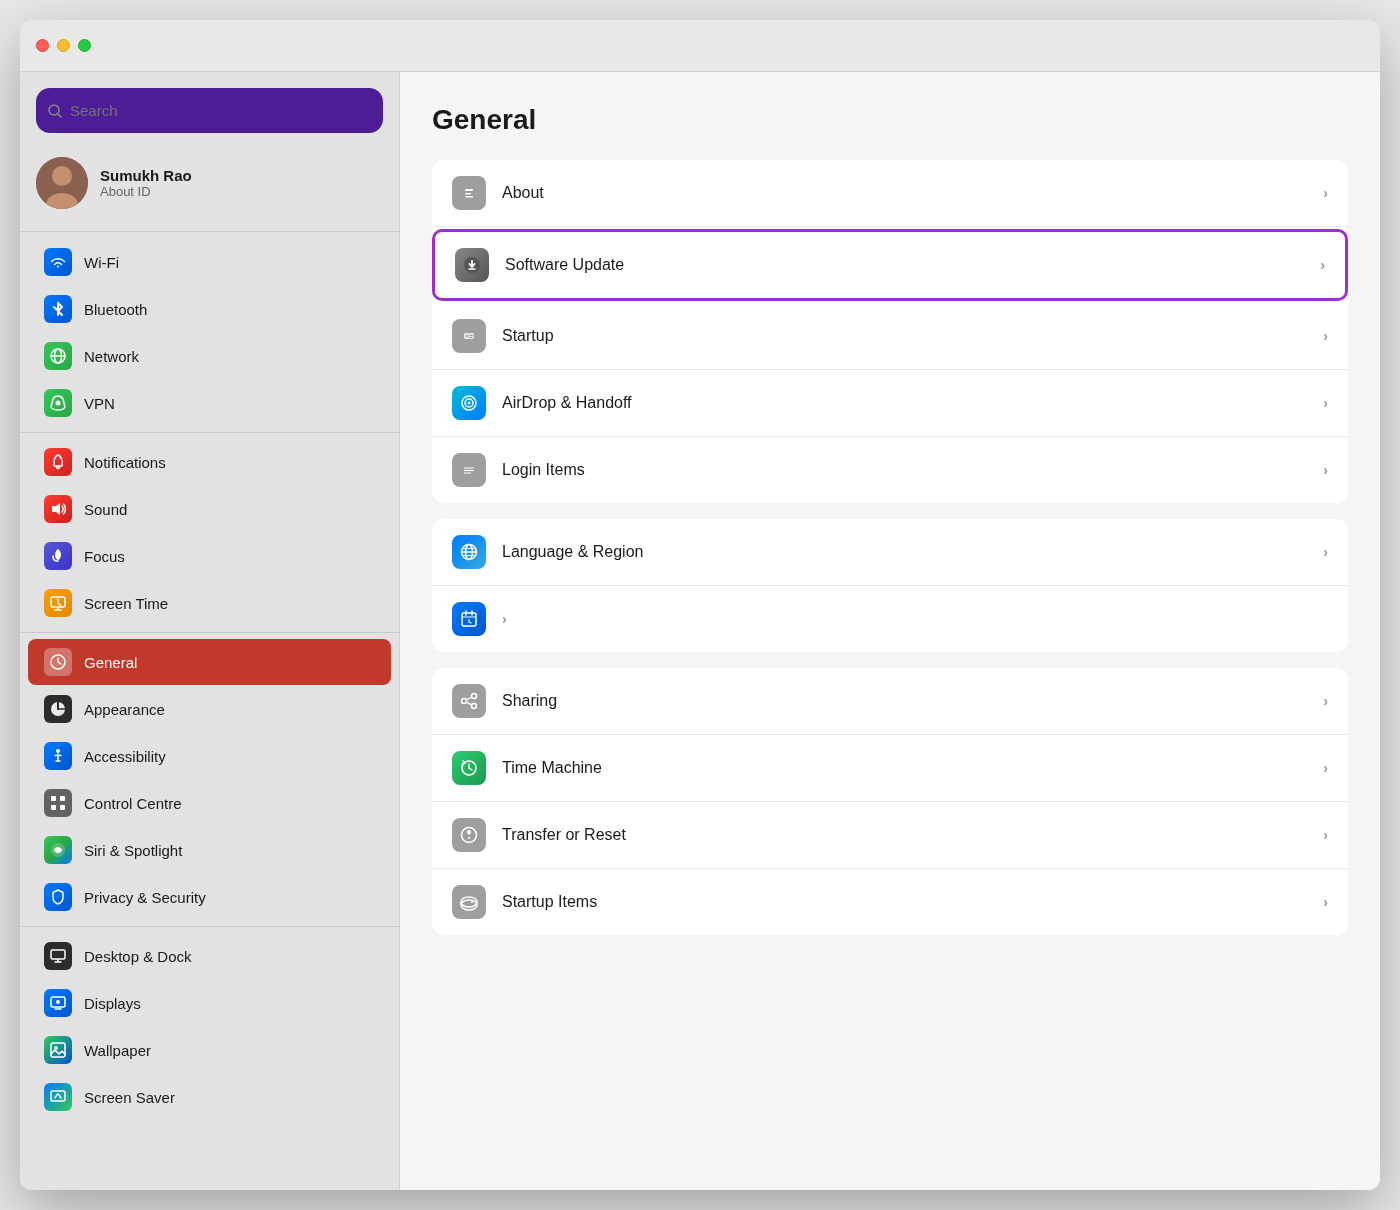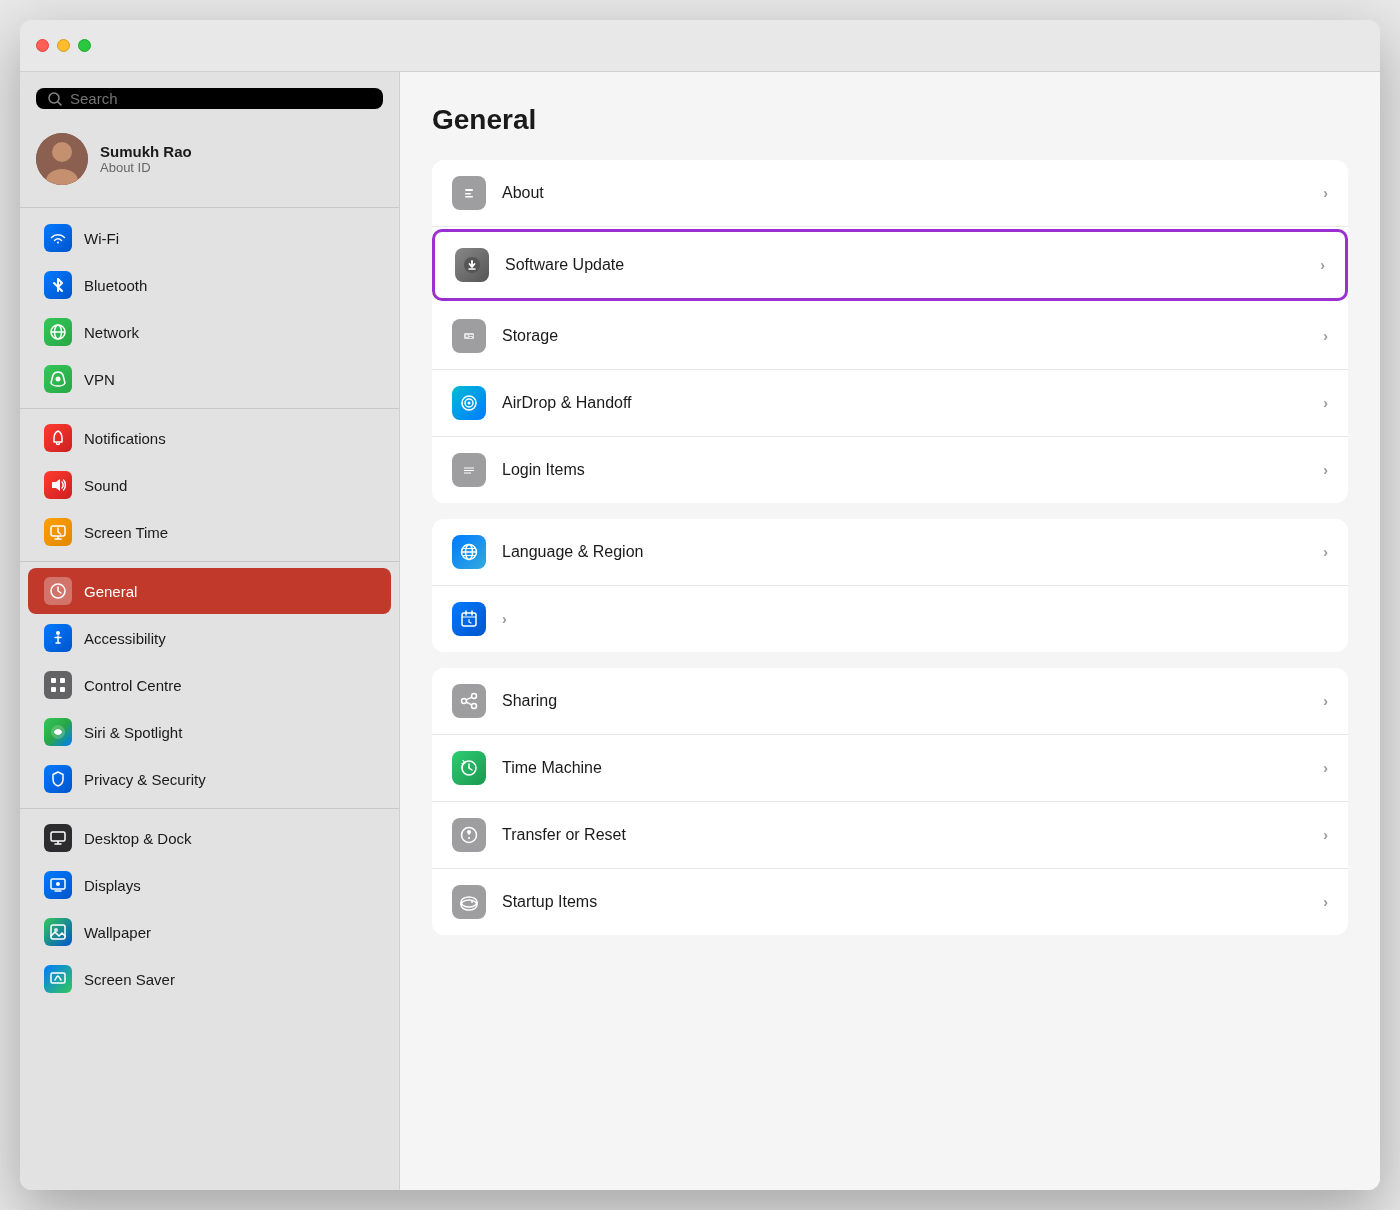--- a/index.html
+++ b/index.html
@@ -55,25 +55,25 @@
       flex-direction: column;
       padding: 16px 0;
       overflow-y: auto;
       flex-shrink: 0;
       border-right: 1px solid #d0d0d0;
     }
     .sidebar::-webkit-scrollbar { width: 6px; }
     .sidebar::-webkit-scrollbar-thumb { background: #b0b0b0; border-radius: 3px; }
     .search-box {
       margin: 0 16px 16px 16px;
-      background: #000000;
-      border-radius: 8px;
+      background: #4c1d95;
+      border-radius: 14px;
       display: flex;
       align-items: center;
-      padding: 2px 12px;
+      padding: 14px 12px;
       gap: 8px;
     }
     .search-icon-svg { color: #888; flex-shrink: 0; }
     .search-input {
       background: transparent;
       border: none;
       outline: none;
       font-size: 15px;
       color: #888;
       width: 100%;
@@ -315,20 +315,29 @@
           <div class="sidebar-icon icon-sound">
             <svg width="18" height="18" viewBox="0 0 18 18" fill="none">
               <polygon points="3,6 7,6 11,3 11,15 7,12 3,12" fill="white"></polygon>
               <path d="M13 6C14.5 7 14.5 11 13 12" stroke="white" stroke-width="1.5" stroke-linecap="round"></path>
               <path d="M14.5 4C17 6 17 12 14.5 14" stroke="white" stroke-width="1.5" stroke-linecap="round"></path>
             </svg>
           </div>
           <span class="sidebar-label">Sound</span>
         </div>
 
+        <div class="sidebar-item">
+          <div class="sidebar-icon icon-focus">
+            <svg width="18" height="18" viewBox="0 0 18 18" fill="none">
+              <path d="M9 2C9 2 12 4 12 8C12 10 11 12 9 13.5C7 12 6 10 6 8C6 4 9 2 9 2Z" fill="white"></path>
+              <path d="M9 14C9 14 4 15 4 9" stroke="white" stroke-width="1.5" stroke-linecap="round"></path>
+            </svg>
+          </div>
+          <span class="sidebar-label">Focus</span>
+        </div>
 
         <div class="sidebar-item">
           <div class="sidebar-icon icon-screentime">
             <svg width="18" height="18" viewBox="0 0 18 18" fill="none">
               <rect x="2" y="3" width="14" height="10" rx="2" stroke="white" stroke-width="1.5"></rect>
               <line x1="6" y1="16" x2="12" y2="16" stroke="white" stroke-width="1.5" stroke-linecap="round"></line>
               <line x1="9" y1="13" x2="9" y2="16" stroke="white" stroke-width="1.5"></line>
               <path d="M9 5V9L11.5 11" stroke="white" stroke-width="1.5" stroke-linecap="round"></path>
             </svg>
           </div>
@@ -340,20 +349,30 @@
         <div class="sidebar-item active">
           <div class="sidebar-icon icon-general" style="background: rgba(255,255,255,0.3);">
             <svg width="18" height="18" viewBox="0 0 18 18" fill="none">
               <circle cx="9" cy="9" r="7" stroke="white" stroke-width="1.5"></circle>
               <path d="M9 5V9L12 11" stroke="white" stroke-width="1.5" stroke-linecap="round" stroke-linejoin="round"></path>
             </svg>
           </div>
           <span class="sidebar-label">General</span>
         </div>
 
+        <div class="sidebar-item">
+          <div class="sidebar-icon icon-appearance">
+            <svg width="18" height="18" viewBox="0 0 18 18" fill="none">
+              <circle cx="9" cy="9" r="7" fill="white" opacity="0.9"></circle>
+              <path d="M9 9 L9 2" stroke="#2c2c2e" stroke-width="2" stroke-linecap="round"></path>
+              <path d="M9 9 L16 9" stroke="#2c2c2e" stroke-width="1.5" stroke-linecap="round"></path>
+            </svg>
+          </div>
+          <span class="sidebar-label">Appearance</span>
+        </div>
 
         <div class="sidebar-item">
           <div class="sidebar-icon icon-accessibility">
             <svg width="18" height="18" viewBox="0 0 18 18" fill="white">
               <circle cx="9" cy="4" r="2"></circle>
               <path d="M9 7V14M6 8.5H12M7 14H11" stroke="white" stroke-width="1.5" stroke-linecap="round" fill="none"></path>
             </svg>
           </div>
           <span class="sidebar-label">Accessibility</span>
         </div>
@@ -469,21 +488,21 @@
         <div class="settings-item">
           <div class="settings-item-icon si-storage">
             <svg width="20" height="20" viewBox="0 0 20 20" fill="none">
               <rect x="3" y="5" width="14" height="10" rx="2" fill="#9e9ea0"></rect>
               <rect x="5" y="7" width="10" height="6" rx="1" fill="white" opacity="0.7"></rect>
               <circle cx="8" cy="10" r="1" fill="#9e9ea0"></circle>
               <rect x="10" y="9" width="4" height="1" rx="0.5" fill="#9e9ea0"></rect>
               <rect x="10" y="11" width="3" height="1" rx="0.5" fill="#9e9ea0"></rect>
             </svg>
           </div>
-          <span class="settings-item-label">Storage</span>
+          <span class="settings-item-label">Startup</span>
           <span class="chevron">›</span>
         </div>
 
         <div class="settings-item">
           <div class="settings-item-icon si-airdrop">
             <svg width="20" height="20" viewBox="0 0 20 20" fill="none">
               <circle cx="10" cy="10" r="7" fill="none" stroke="white" stroke-width="1.5"></circle>
               <circle cx="10" cy="10" r="4" fill="none" stroke="white" stroke-width="1.5"></circle>
               <circle cx="10" cy="10" r="1.5" fill="white"></circle>
               <path d="M8 17C5 16 3 14 3 10" stroke="white" stroke-width="1" stroke-linecap="round"></path>

